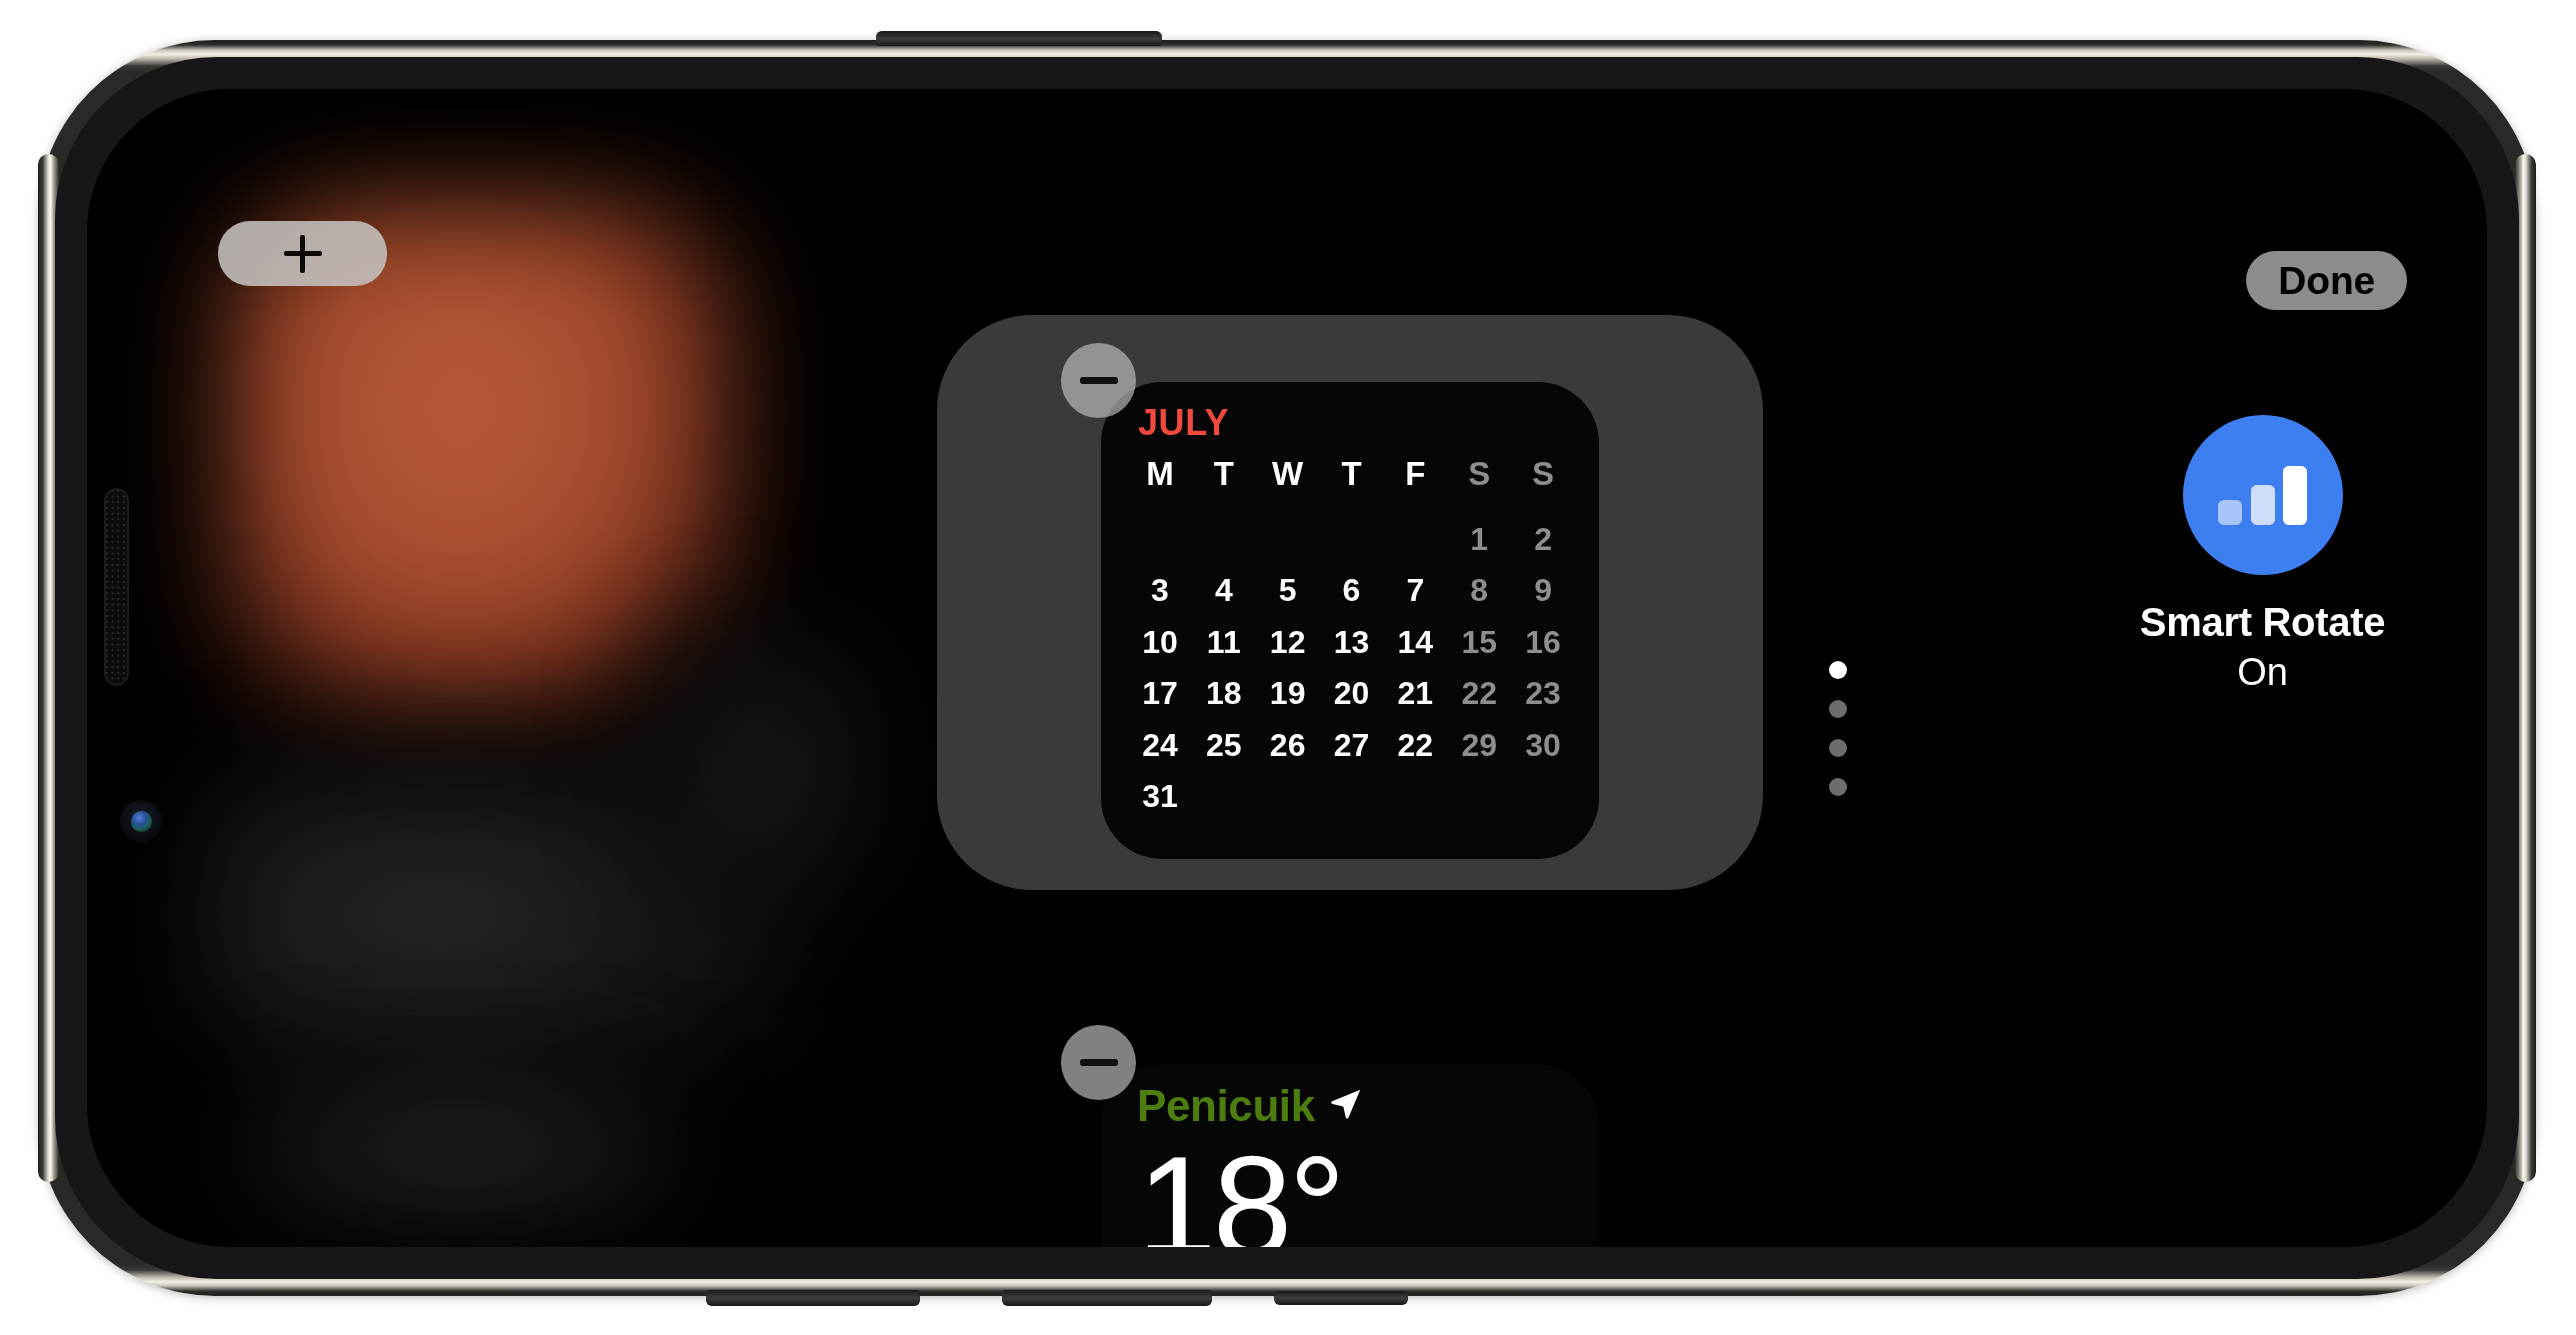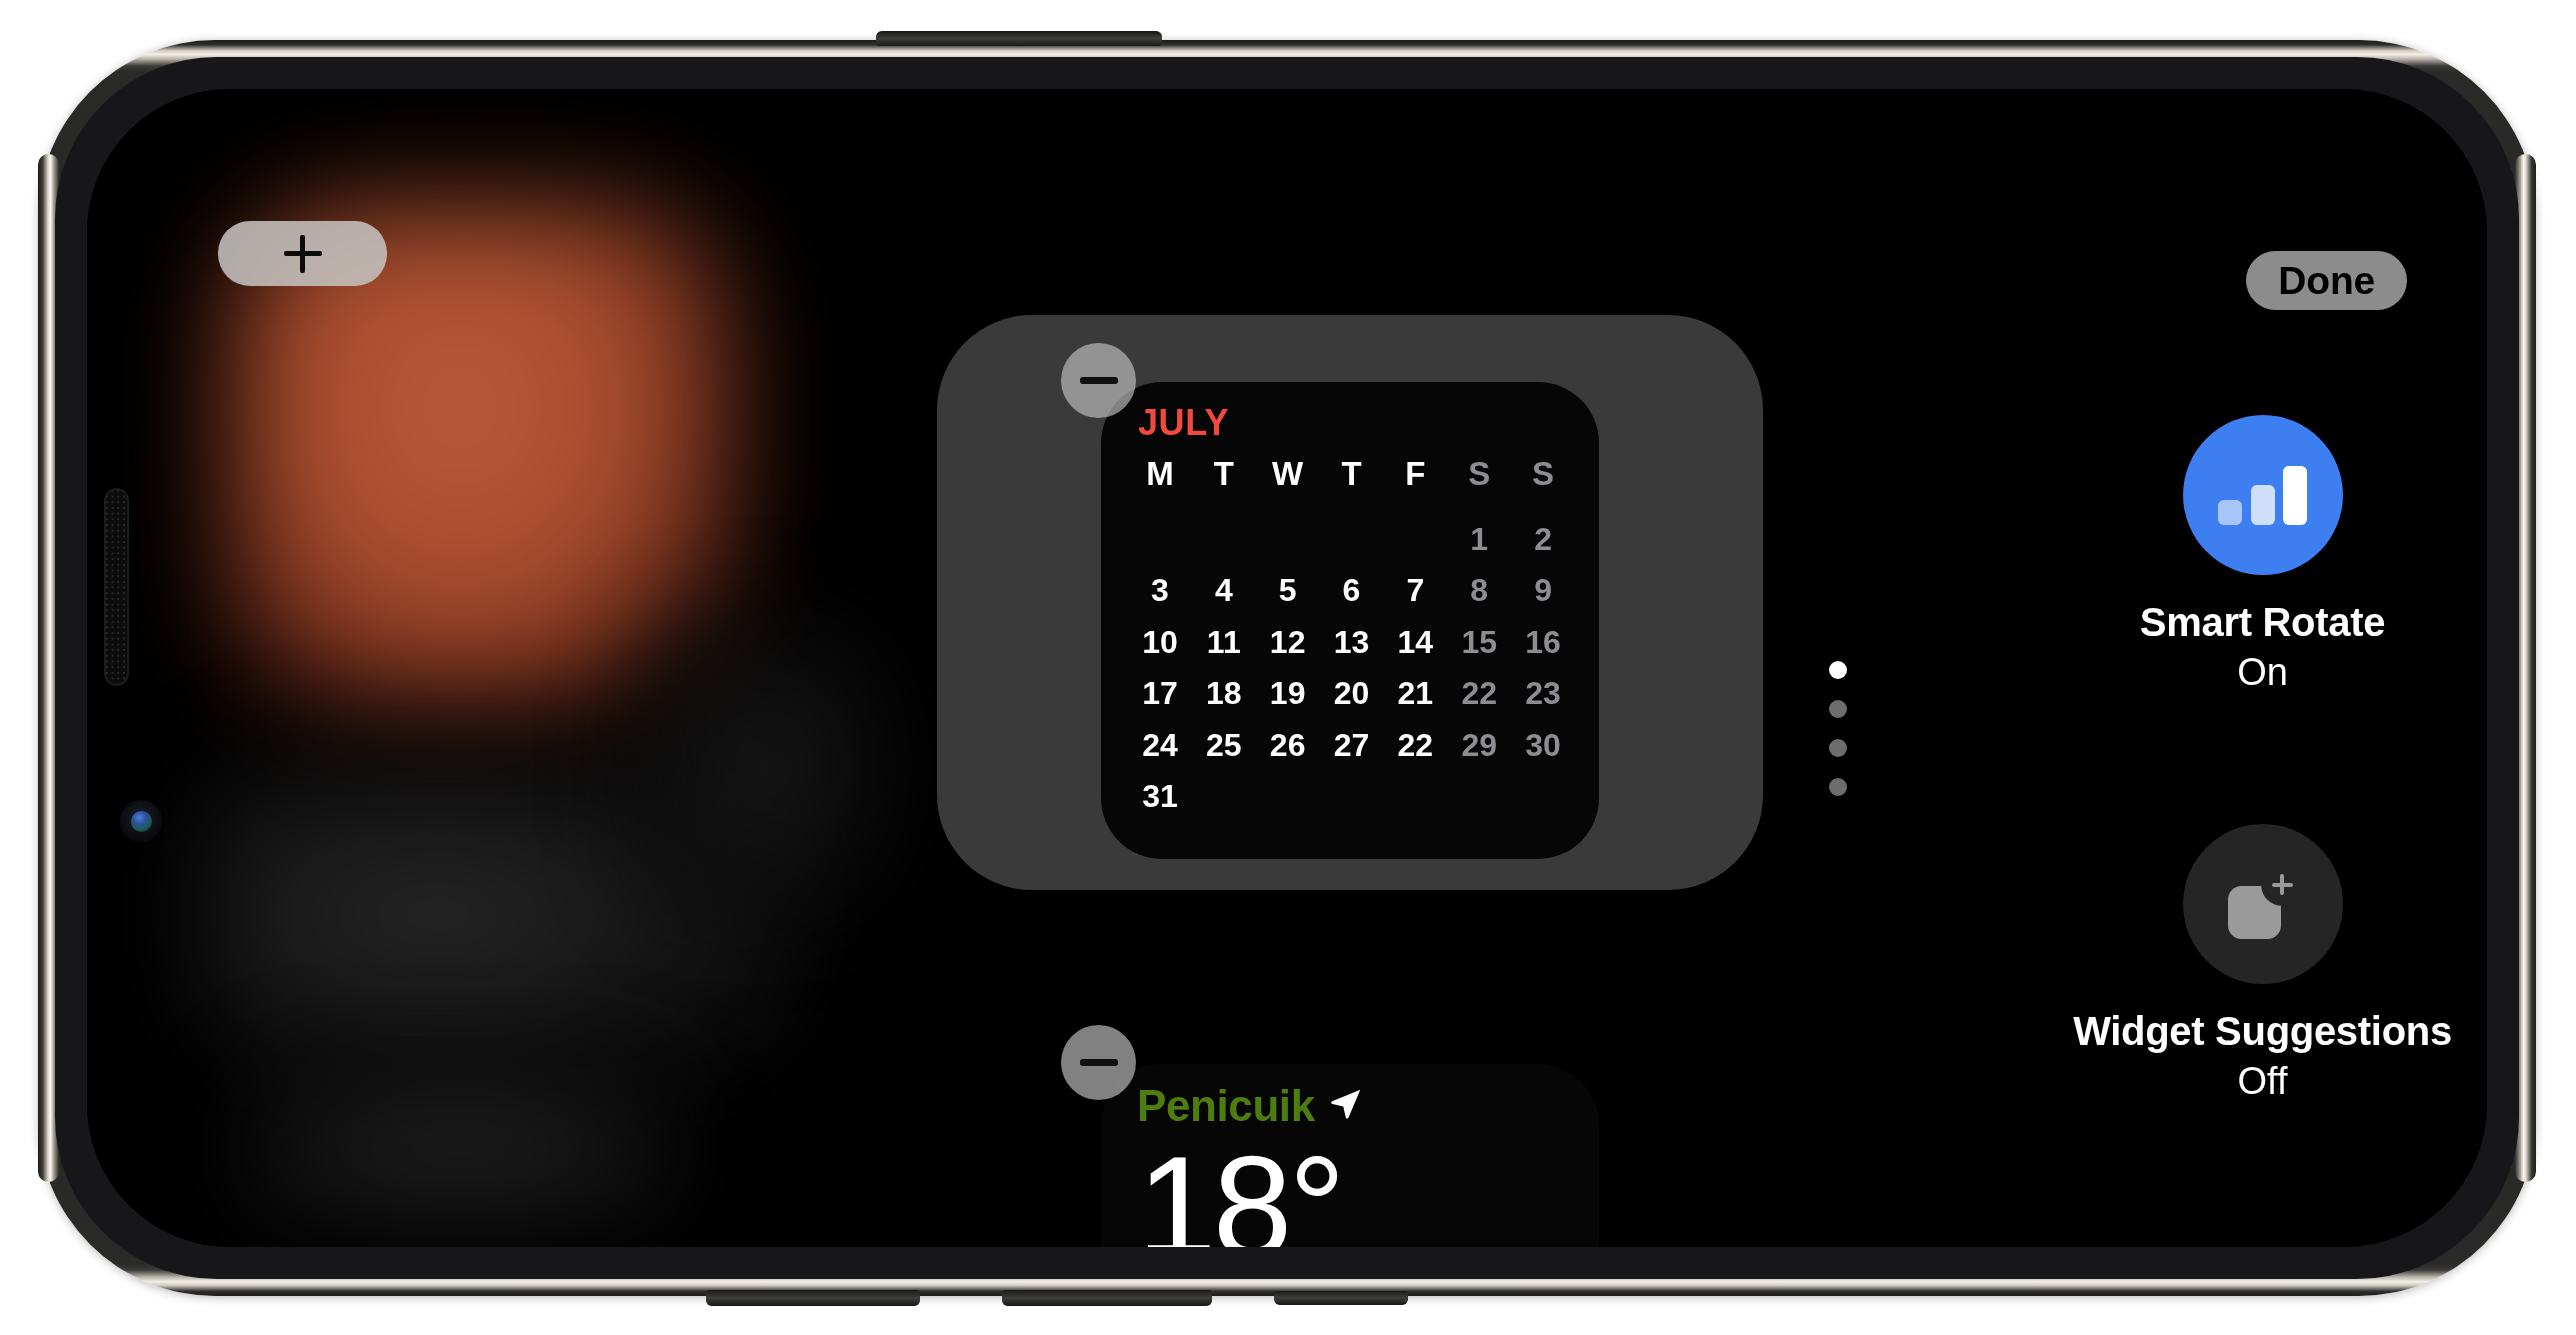--- a/index.html
+++ b/index.html
@@ -545,29 +545,18 @@
             <span class="bars-icon">
               <i></i>
                 <i></i>
                 <i></i>
             </span>
           </div>
           <div class="control-title">Smart Rotate</div>
           <div class="control-state">On</div>
         </div>
 
-        <div class="control control-widget-suggestions">
-          <div class="control-circle circle-off">
-            <span class="widget-plus-icon">
-              <span class="sq"></span>
-              <span class="ring"></span>
-              <span class="badge"></span>
-            </span>
-          </div>
-          <div class="control-title">Widget Suggestions</div>
-          <div class="control-state">Off</div>
-        </div>
 
       </div>
     </div>
   </div>
 </div>
 
 
 </body></html>

